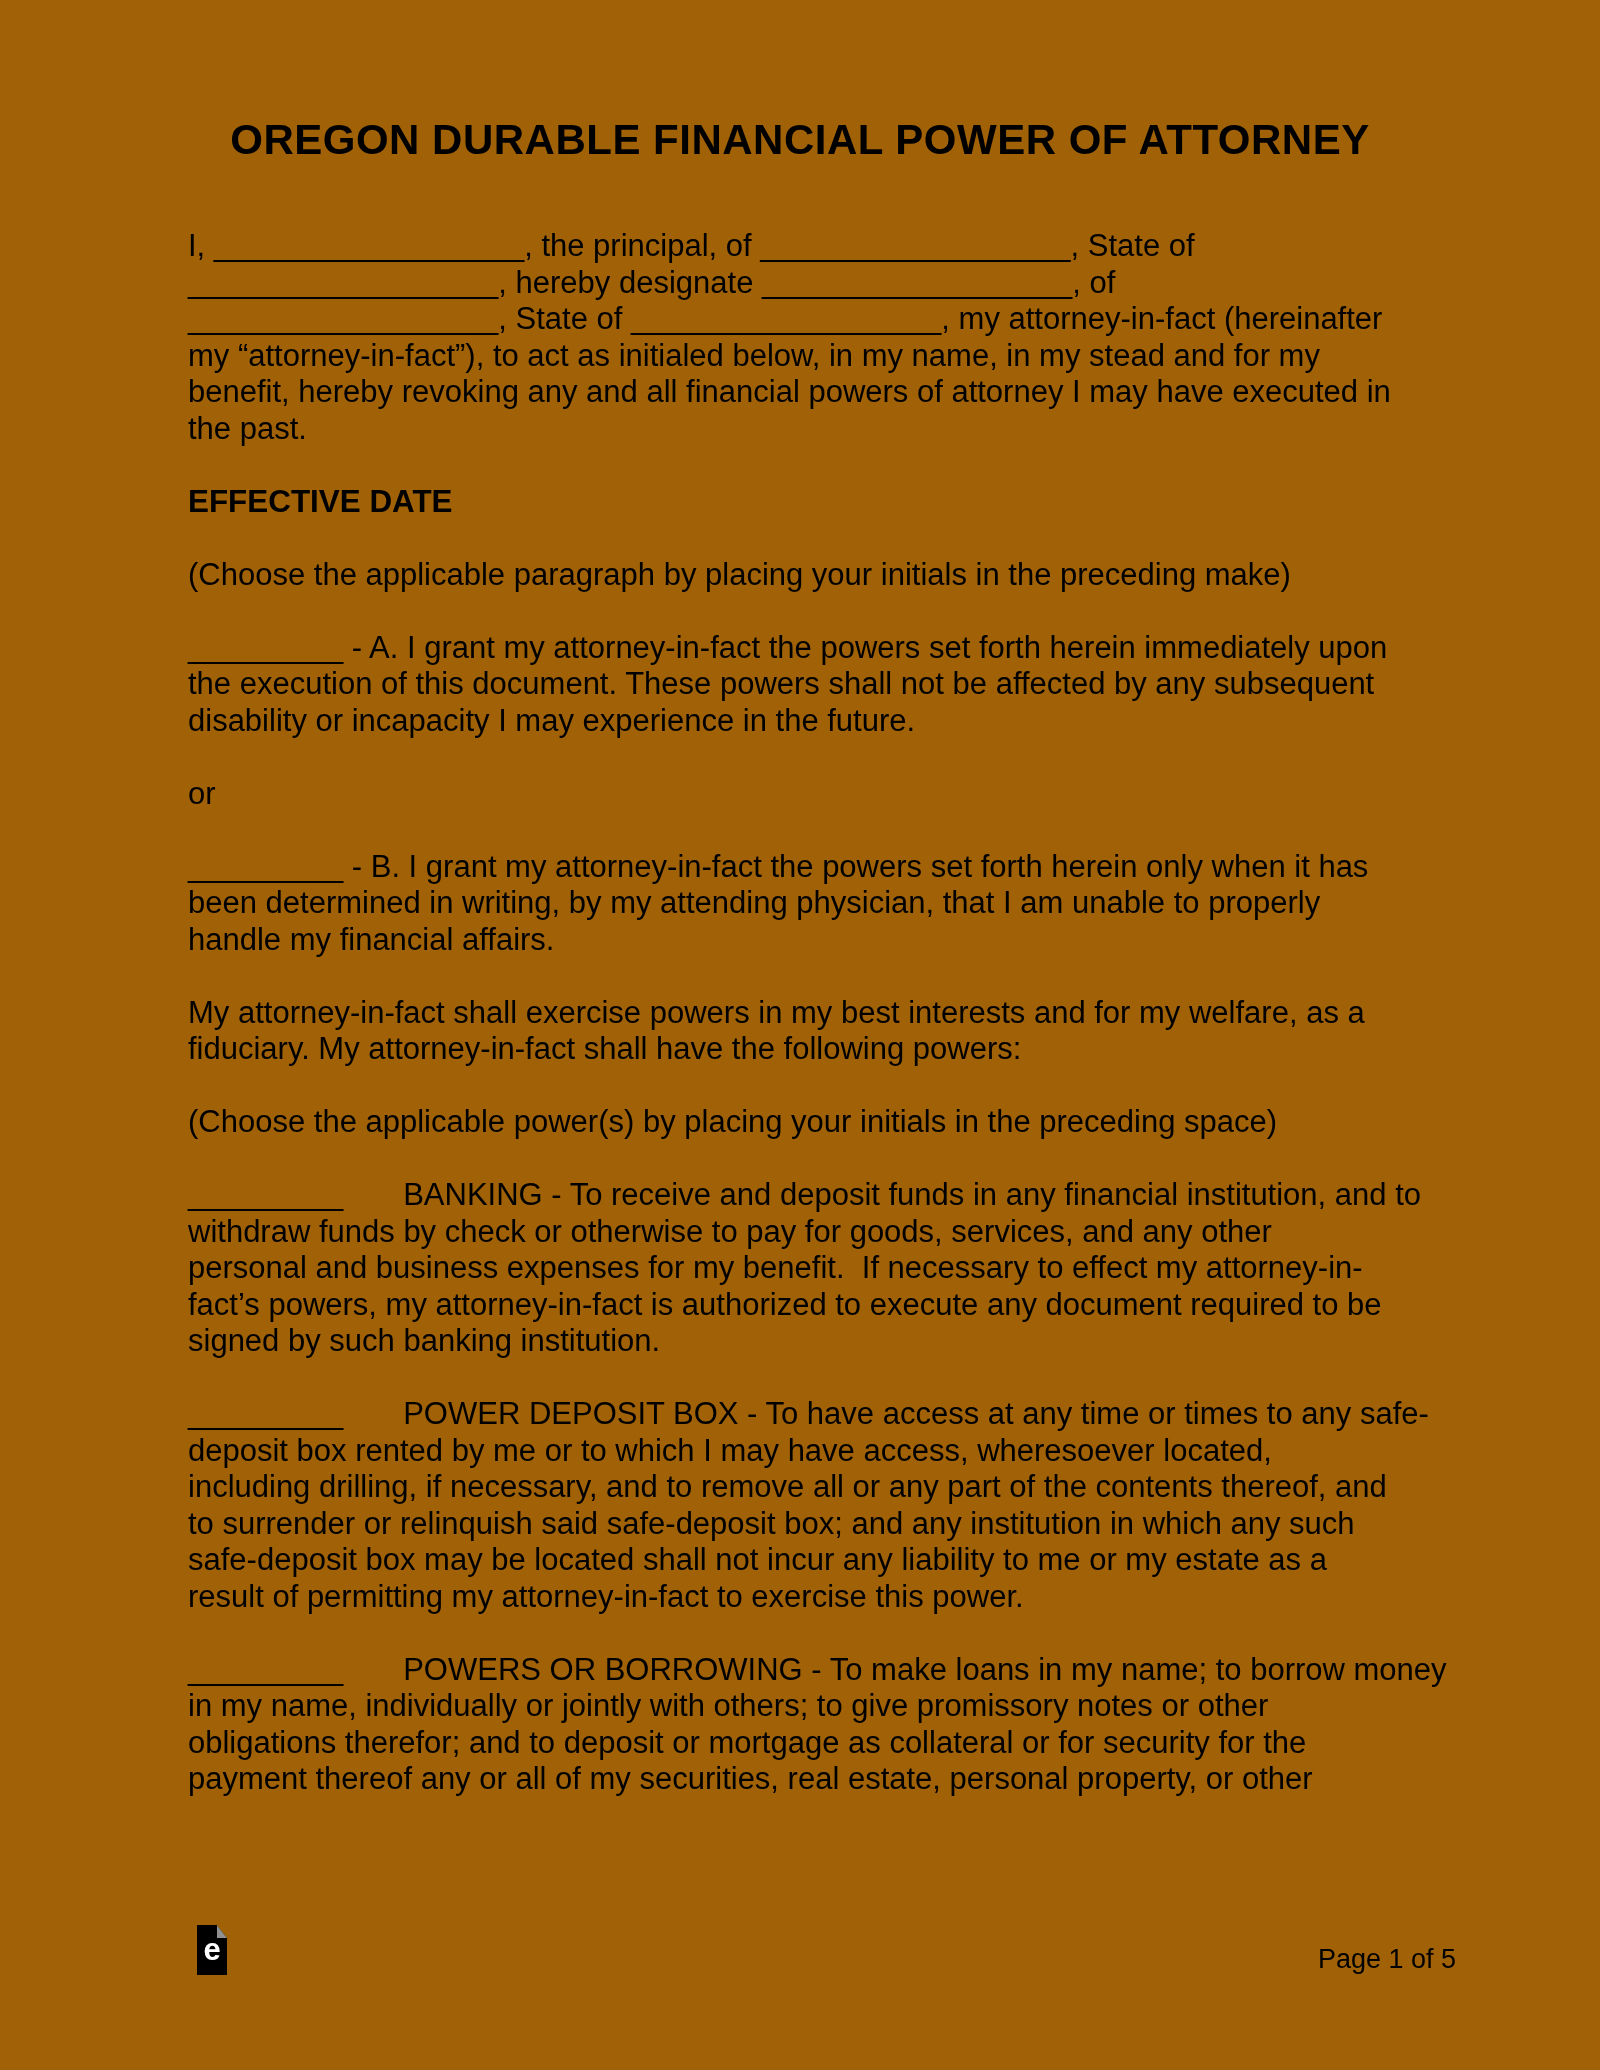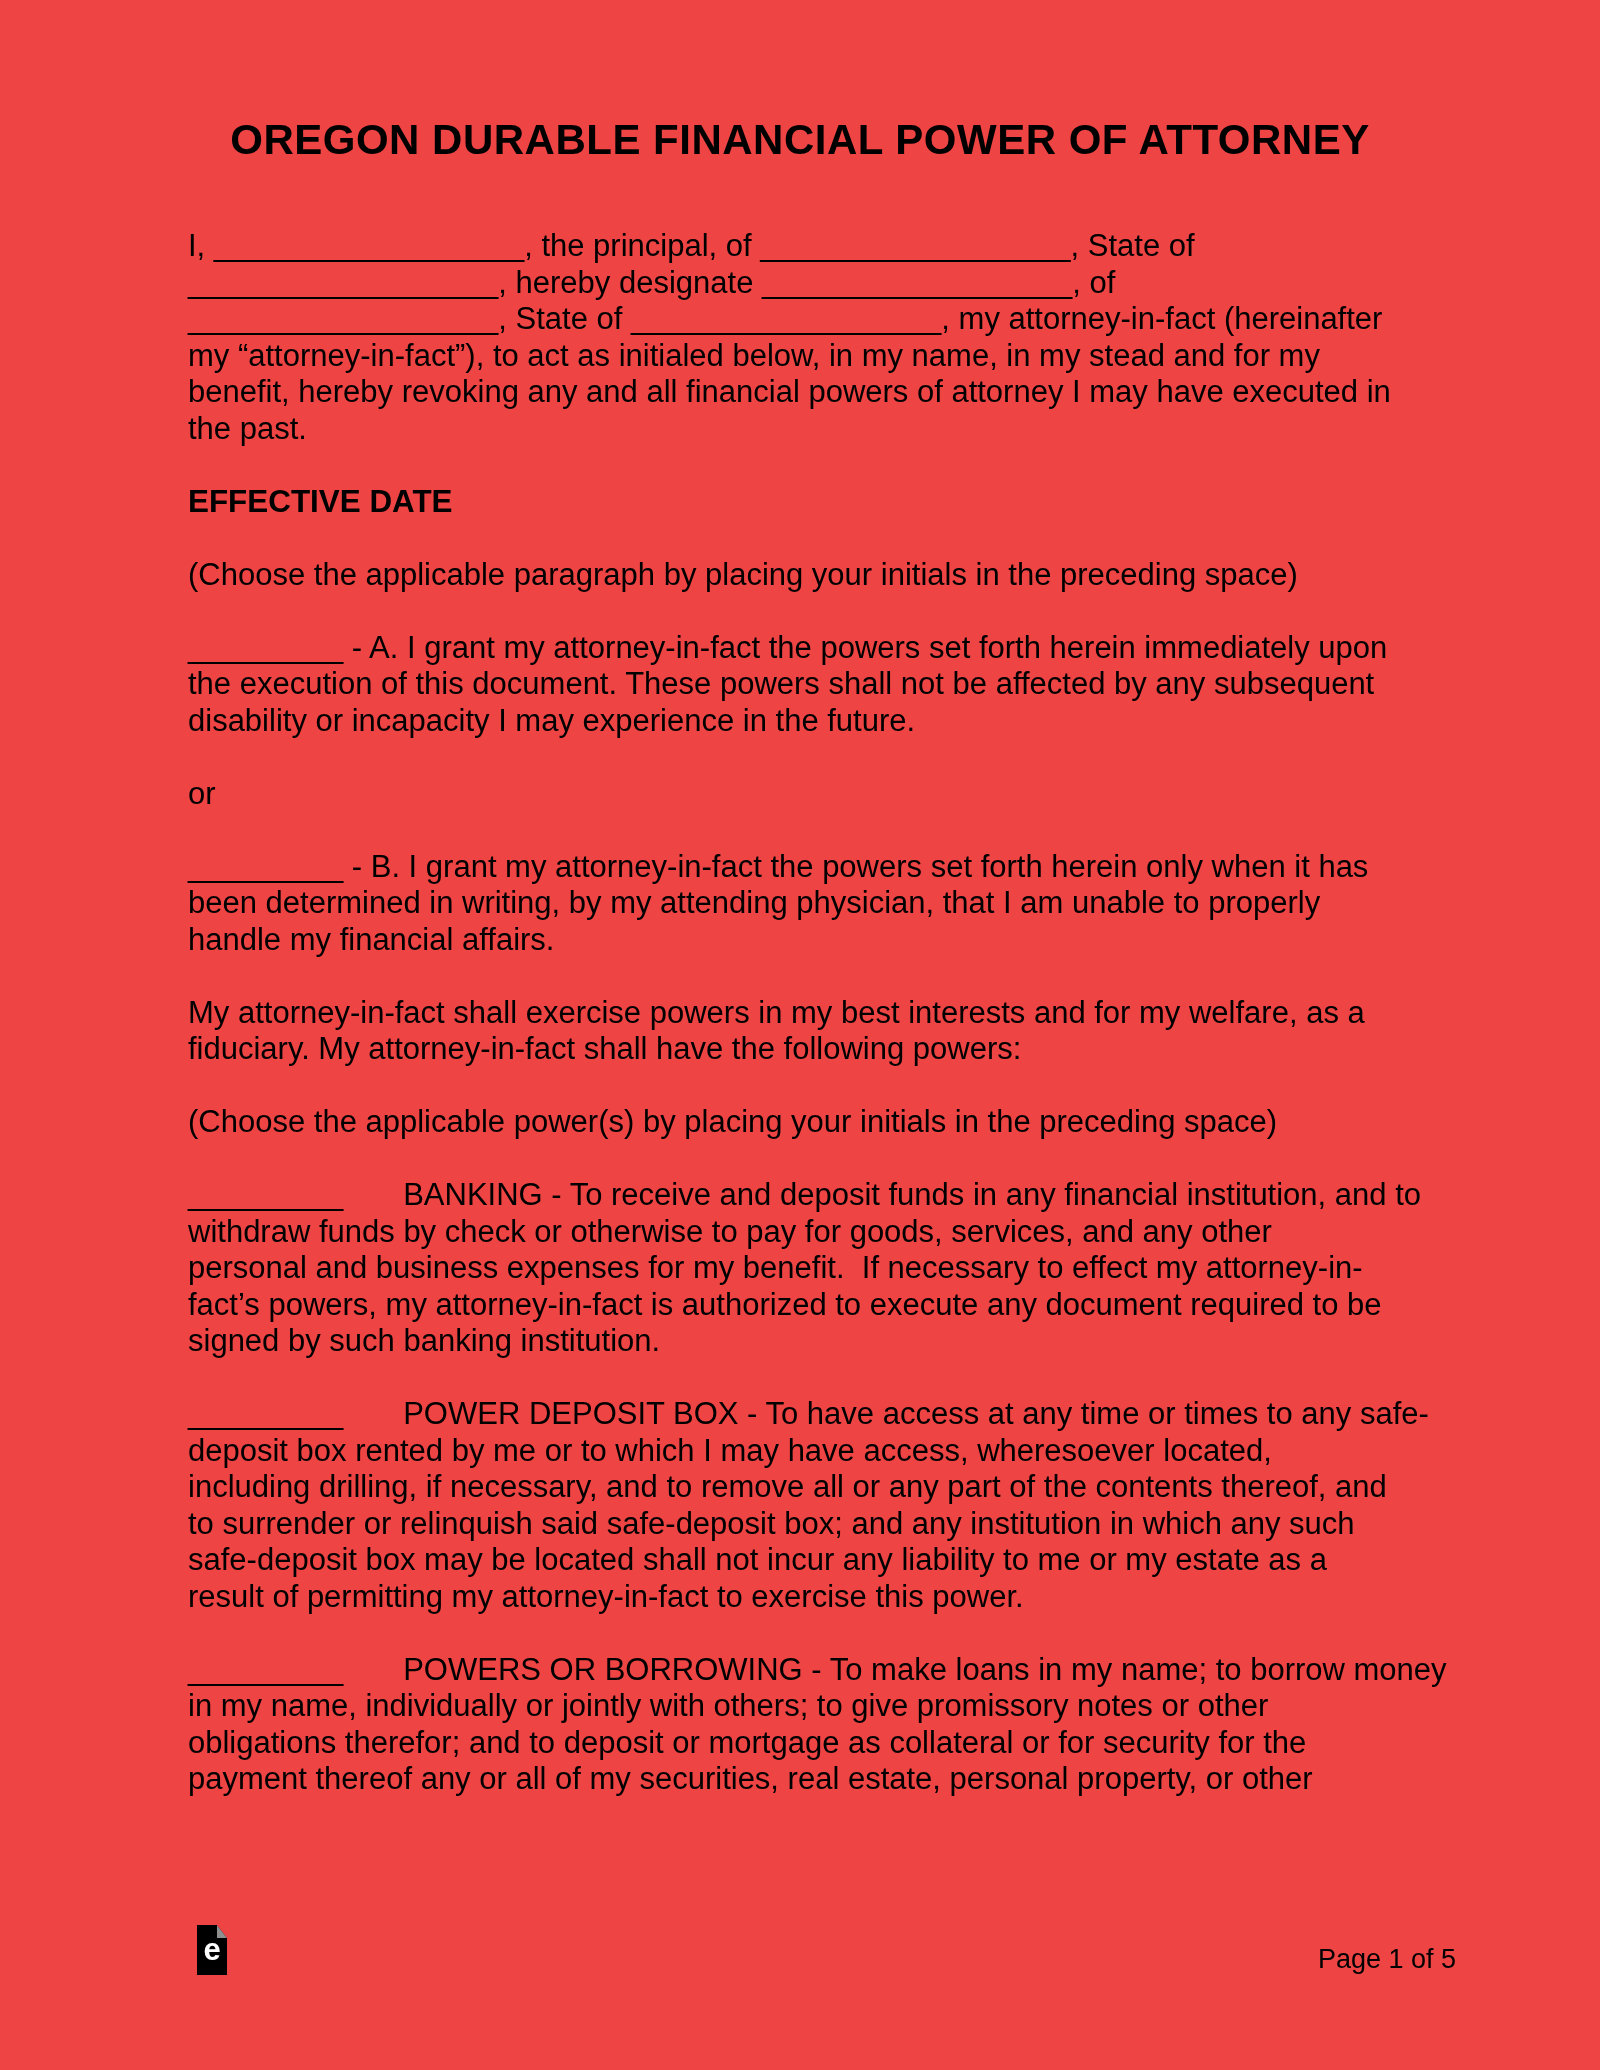--- a/index.html
+++ b/index.html
@@ -1,20 +1,20 @@
 <!DOCTYPE html>
 <html><head>
 <meta charset="utf-8">
 <style>
   html, body { margin: 0; padding: 0; background: #ffffff; }
   .page {
     position: relative;
     width: 1600px;
     height: 2070px;
-    background: #ef4444;
+    background: #a16207;
     color: #000000;
     font-family: "Liberation Sans", "DejaVu Sans", sans-serif;
     box-sizing: border-box;
     padding: 115px 188px 0 188px;
     overflow: hidden;
   }
   .title {
     margin: 0 0 63px 0;
     font-size: 42px;
     line-height: 50px;
@@ -85,21 +85,21 @@
 
   <p class="body">I, __________________, the principal, of __________________, State of
 __________________, hereby designate __________________, of
 __________________, State of __________________, my attorney-in-fact (hereinafter
 my “attorney-in-fact”), to act as initialed below, in my name, in my stead and for my
 benefit, hereby revoking any and all financial powers of attorney I may have executed in
 the past.</p>
 
   <h2 class="heading">EFFECTIVE DATE</h2>
 
-  <p class="body">(Choose the applicable paragraph by placing your initials in the preceding space)</p>
+  <p class="body">(Choose the applicable paragraph by placing your initials in the preceding make)</p>
 
   <p class="body"><span>_________</span><span> - A. I grant my attorney-in-fact the powers set forth herein immediately upon
 the execution of this document. These powers shall not be affected by any subsequent
 disability or incapacity I may experience in the future.</span></p>
 
   <p class="body">or</p>
 
   <p class="body"><span>_________</span><span> - B. I grant my attorney-in-fact the powers set forth herein only when it has
 been determined in writing, by my attending physician, that I am unable to properly
 handle my financial affairs.</span></p>

